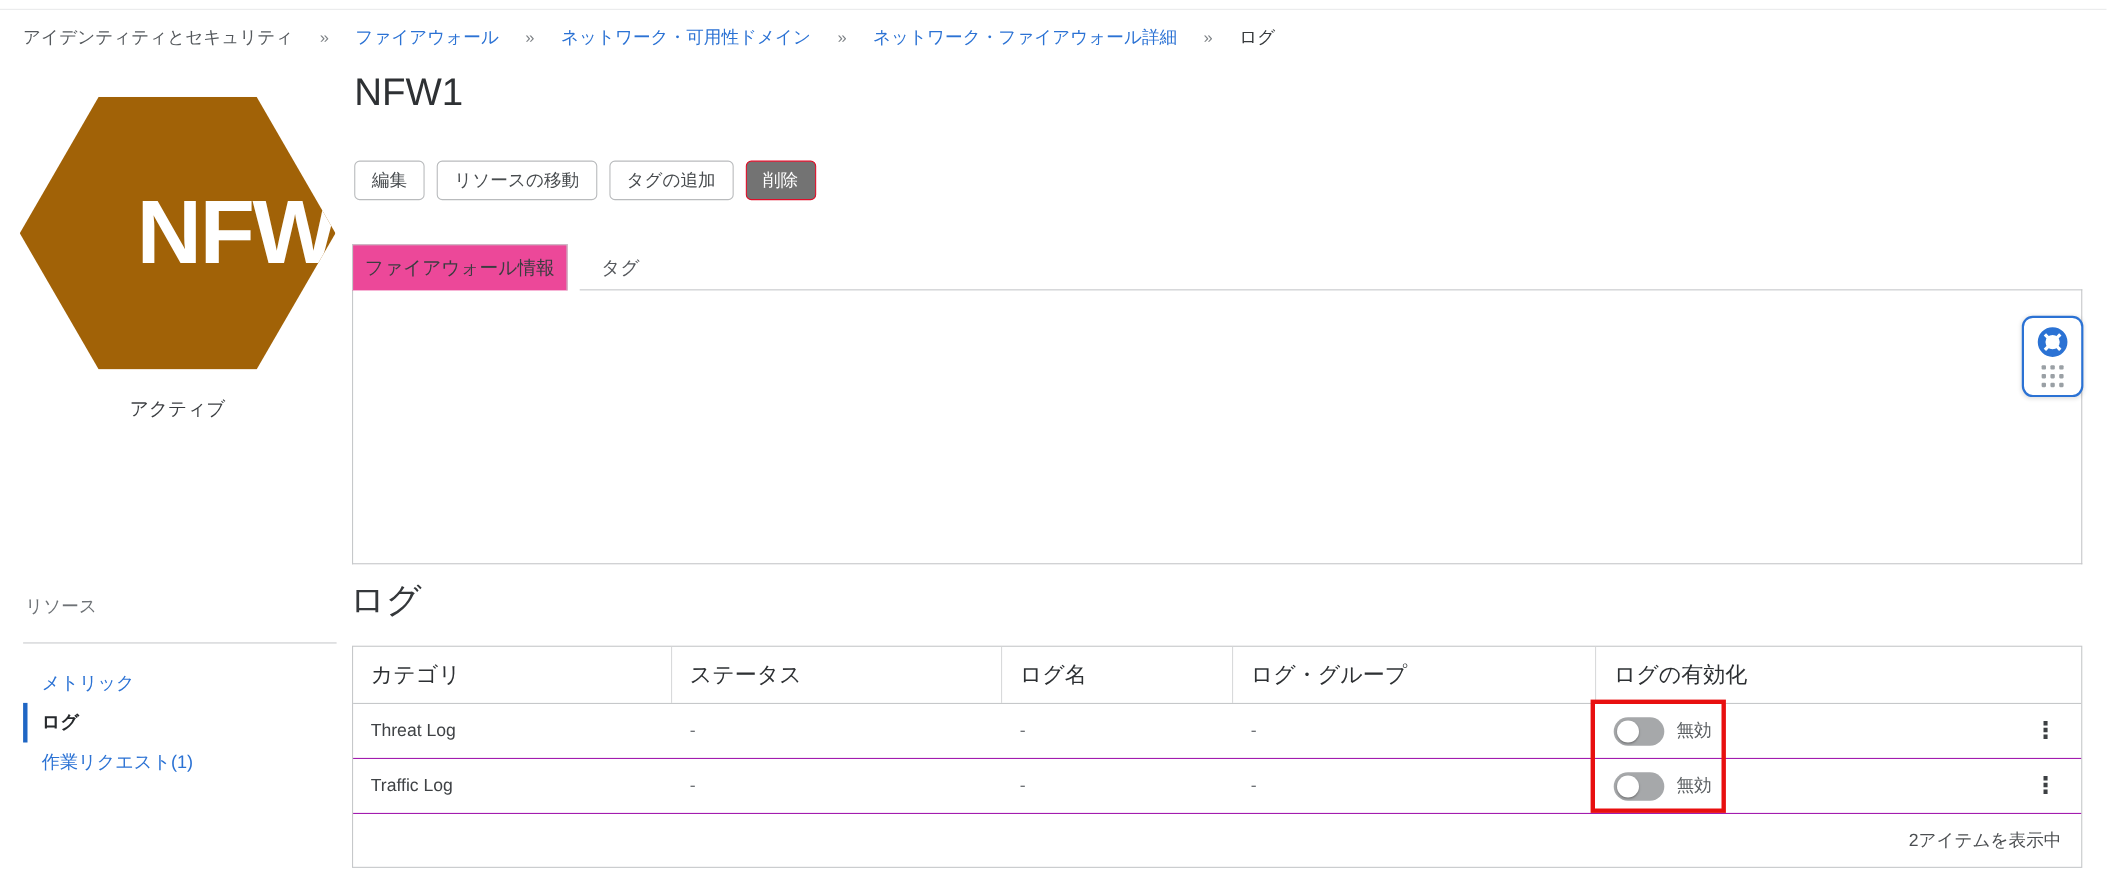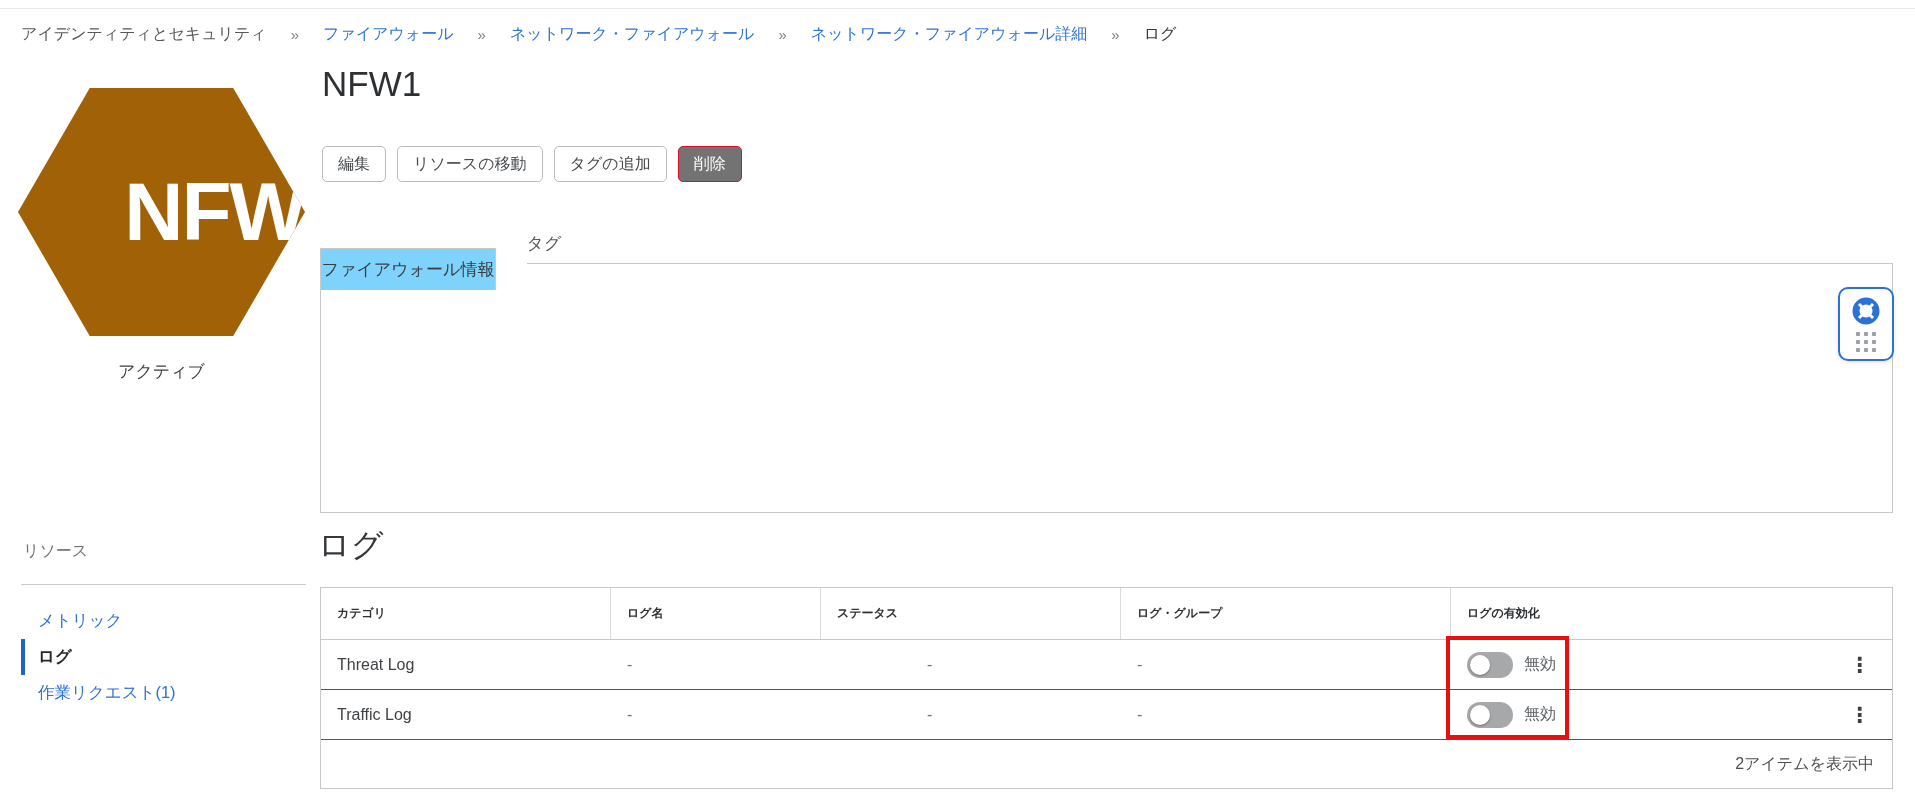--- a/index.html
+++ b/index.html
@@ -28,21 +28,21 @@
   
   .page-title { left:322px; top:64px; font-size:35px; font-weight:400; color:#2e3134; }
   .actions { left:322px; top:146px; display:flex; gap:11px; }
   .btn { height:36px; padding:0 15px; font-size:16px; background:#fff; color:#474b4e;
     border:1px solid #b9bbbd; border-radius:5px; display:flex; align-items:center; cursor:pointer; }
   .btn.danger { background:#737373; border-color:#e00d28; color:#fff; }
 
   
   .tabs { left:320px; top:222px; display:flex; z-index:3; }
   .tab { height:42px; display:flex; align-items:center; justify-content:center; font-size:17px; cursor:pointer; }
-  .tab.active { width:176px; background:#7dd3fc; border:1px solid #c6c8ca; border-bottom:none; color:#3a3d40;margin-top:26px; }
+  .tab.active { width:196px; background:#ec4899; border:1px solid #c6c8ca; border-bottom:none; color:#3a3d40; }
   .tab.inactive { width:96px; color:#55585c; }
   .panel { left:320px; top:263px; width:1573px; height:250px; background:#fff;
     border:1px solid #c6c8ca; border-top:none; z-index:1; }
   .panel-topline { left:527px; top:263px; width:1366px; height:1px; background:#c6c8ca; z-index:2; }
 
   .fieldcol { display:flex; flex-direction:column; gap:14px; font-size:17px; line-height:20px; white-space:nowrap; }
   .fieldcol.left { left:348px; top:289px; }
   .fieldcol.right { left:1100px; top:289px; }
   .f-label { font-weight:bold; color:#222527; margin-right:6px; }
   .f-value { color:#4c4f52; }
@@ -56,21 +56,21 @@
   .side-divider { left:21px; top:584px; width:285px; height:1px; background:#c9cbcd; }
   .side-list { left:21px; top:603px; display:flex; flex-direction:column; font-size:16.5px; }
   .side-item { height:36px; display:flex; align-items:center; padding-left:13px;
     border-left:4px solid transparent; color:#2b72d4; cursor:pointer; }
   .side-item.selected { border-left-color:#1f66c4; color:#26292c; font-weight:bold; }
 
   
   .log-title { left:318px; top:524px; font-size:32px; font-weight:400; color:#35383b; }
   .logtable { left:320px; top:587px; width:1573px; background:#fff; border:1px solid #c6c8ca; }
   .thead { display:flex; height:52px; border-bottom:1px solid #c6c8ca; }
-  .th { display:flex; align-items:center; padding:0 16px; font-size:12px; font-weight:bold;
+  .th { display:flex; align-items:center; padding:0 16px; font-size:20px; font-weight:normal;
     color:#2d3033; border-right:1px solid #d9dadb; }
   .th:last-child { border-right:none; }
   .tr { display:flex; height:50px; align-items:center; border-bottom:1px solid #a21caf; font-size:16px; }
   .td { padding:0 16px; display:flex; align-items:center; }
   .c1 { width:290px; } .c2 { width:300px; } .c3 { width:210px; } .c4 { width:330px; } .c5 { flex:1; }
   .cell-main { color:#3f4245; } .cell-dash { color:#6e7276; }
   .toggle { width:46px; height:26px; border-radius:13px; background:#a6a8aa; position:relative;
     cursor:pointer; flex:none; }
   .toggle .knob { position:absolute; left:3px; top:3px; width:20px; height:20px; border-radius:50%;
     background:#fff; box-shadow:0 1px 2px rgba(0,0,0,.35); }
@@ -95,21 +95,21 @@
 </head>
 <body>
 
 <div class="abs top-hairline"></div>
 
 <nav class="abs breadcrumb">
   <span class="crumb-plain">アイデンティティとセキュリティ</span>
   <span class="crumb-sep">»</span>
   <a class="crumb-link">ファイアウォール</a>
   <span class="crumb-sep">»</span>
-  <a class="crumb-link">ネットワーク・ファイアウォール</a>
+  <a class="crumb-link">ネットワーク・可用性ドメイン</a>
   <span class="crumb-sep">»</span>
   <a class="crumb-link">ネットワーク・ファイアウォール詳細</a>
   <span class="crumb-sep">»</span>
   <span class="crumb-current">ログ</span>
 </nav>
 
 <div class="abs hexwrap">
   <div class="hexagon">
     <span>NFW</span>
   </div>
@@ -173,22 +173,22 @@
   <div class="side-item">メトリック</div>
   <div class="side-item selected">ログ</div>
   <div class="side-item">作業リクエスト(1)</div>
 </div>
 
 <h2 class="abs log-title">ログ</h2>
 
 <div class="abs logtable">
   <div class="thead">
     <div class="th c1">カテゴリ</div>
+    <div class="th c2">ステータス</div>
     <div class="th c3">ログ名</div>
-    <div class="th c2">ステータス</div>
     <div class="th c4">ログ・グループ</div>
     <div class="th c5">ログの有効化</div>
   </div>
 
   <div class="tr">
     <div class="td c1 cell-main">Threat Log</div>
     <div class="td c2 cell-dash">-</div>
     <div class="td c3 cell-dash">-</div>
     <div class="td c4 cell-dash">-</div>
     <div class="td c5">

